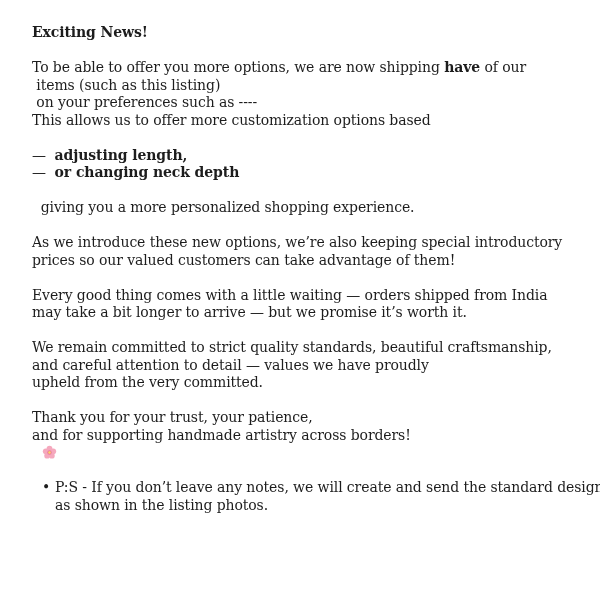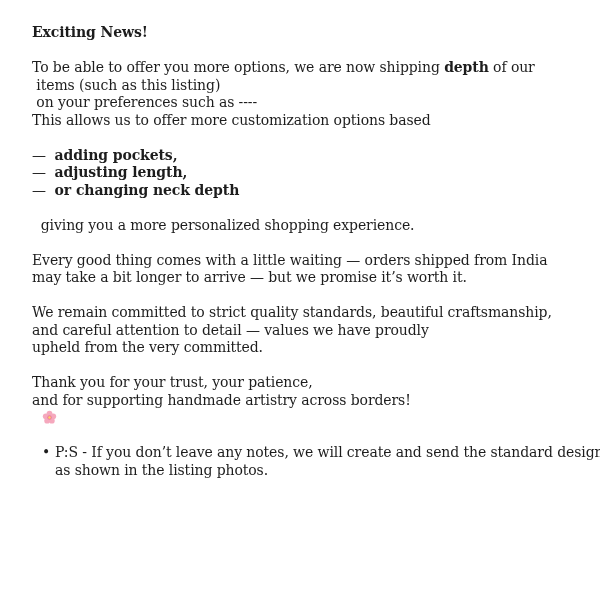--- a/index.html
+++ b/index.html
@@ -50,32 +50,35 @@
     margin-left: 1px;
   }
 </style>
 </head>
 <body>
 
 <div class="document">
   <div class="heading">Exciting News!</div>
   <div>
       <div class="block">
-        <div class="line"><span>To be able to offer you more options, we are now shipping </span><span class="bold">depth</span><span> of our</span></div>
+        <div class="line"><span>To be able to offer you more options, we are now shipping </span><span class="bold">have</span><span> of our</span></div>
         <div class="line"><span> items (such as this listing)</span></div>
         <div class="line"><span> on your preferences such as ----</span></div>
         <div class="line"><span>This allows us to offer more customization options based</span></div>
       </div>
       <div class="block">
-        <div class="line"><span>—  </span><span class="bold">adding pockets,</span></div>
         <div class="line"><span>—  </span><span class="bold">adjusting length,</span></div>
         <div class="line"><span>—  </span><span class="bold">or changing neck depth</span></div>
       </div>
       <div class="block">
         <div class="line"><span>  giving you a more personalized shopping experience.</span></div>
+      </div>
+      <div class="block">
+        <div class="line"><span>As we introduce these new options, we’re also keeping special introductory</span></div>
+        <div class="line"><span>prices so our valued customers can take advantage of them!</span></div>
       </div>
       <div class="block">
         <div class="line"><span>Every good thing comes with a little waiting — orders shipped from India</span></div>
         <div class="line"><span>may take a bit longer to arrive — but we promise it’s worth it.</span></div>
       </div>
       <div class="block">
         <div class="line"><span>We remain committed to strict quality standards, beautiful craftsmanship,</span></div>
         <div class="line"><span>and careful attention to detail — values we have proudly</span></div>
         <div class="line"><span>upheld from the very committed.</span></div>
       </div>

